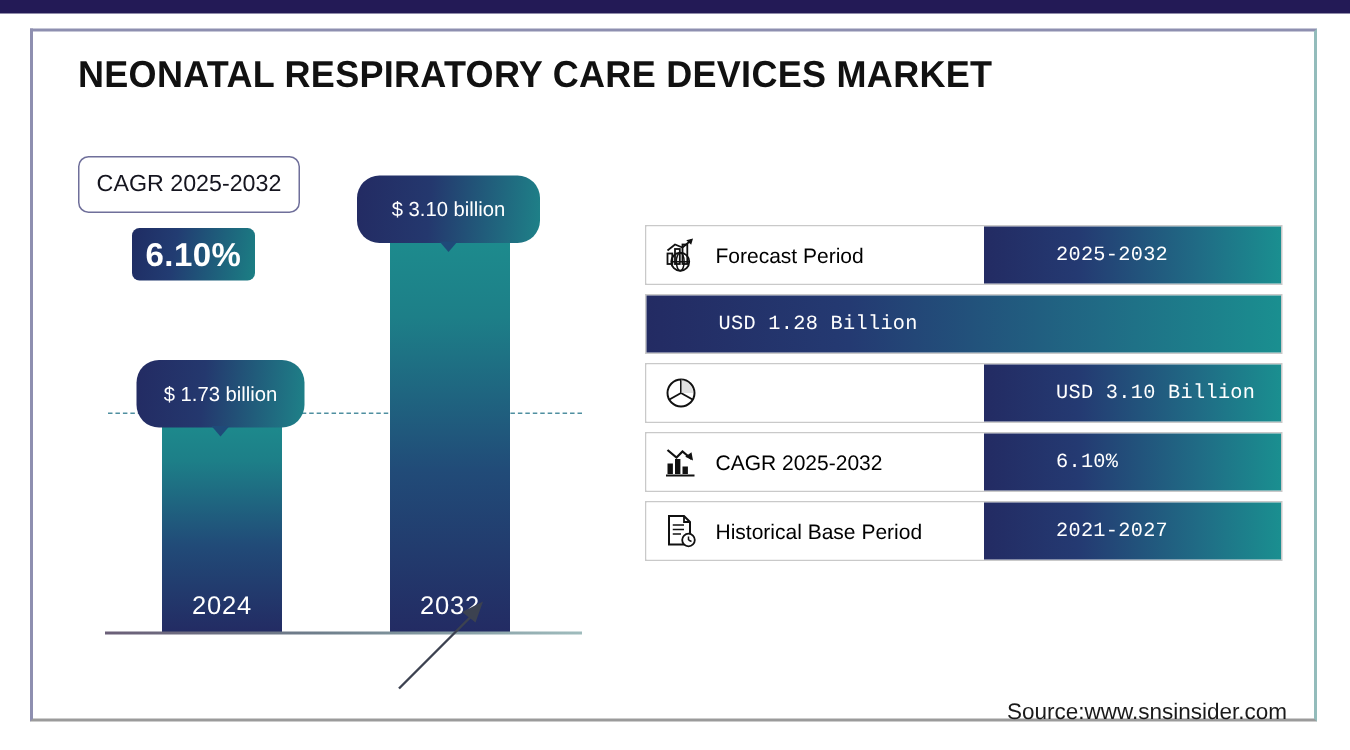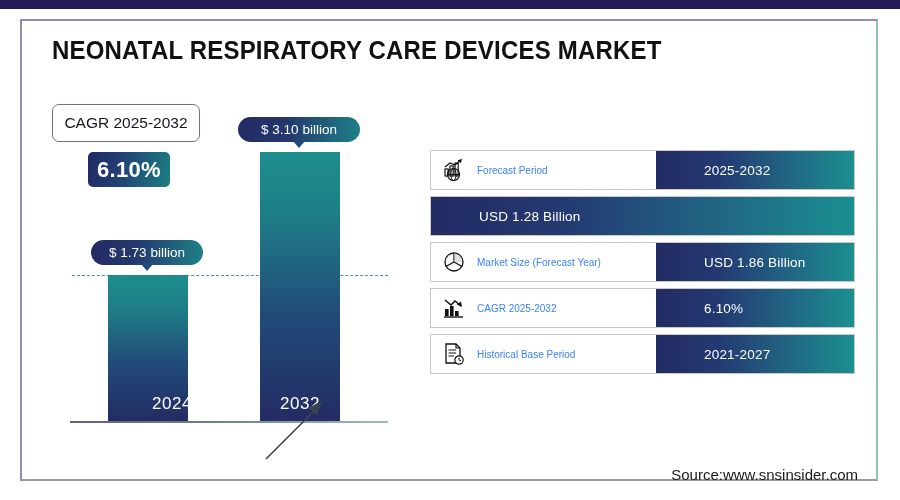--- a/index.html
+++ b/index.html
@@ -103,38 +103,38 @@
   .bar-2032 { left: 190px; width: 80px; height: 270px; }
   .bar-label {
     position: absolute;
     bottom: 14px;
     width: 80px;
     text-align: center;
     color: #ffffff;
     font-size: 17px;
     letter-spacing: 0.5px;
   }
-  .bar-label-2024 { left: 38px; padding-left: 24px; }
+  .bar-label-2024 { left: 38px; }
   .bar-label-2032 { left: 190px; }
   .axis-line {
     position: absolute;
     left: 0px; bottom: 5px;
     width: 318px; height: 2px;
     background: linear-gradient(90deg, #6b5f78 0%, #6f7f8c 45%, #9fbcbd 100%);
   }
   .dashed-line {
     position: absolute;
     left: 2px; top: 165px;
     width: 316px; height: 0;
     border-top: 1.4px dashed #4f8fa0;
   }
   
   .pill {
     position: absolute;
-    height: 25px;
+    height: 45px;
     border-radius: 15px;
     background: linear-gradient(95deg, #232b63 0%, #24386e 40%, #1e8188 100%);
     color: #ffffff;
     font-size: 13.5px;
     display: flex;
     align-items: center;
     justify-content: center;
     padding: 0 15px;
     box-sizing: border-box;
     white-space: nowrap;
@@ -184,36 +184,37 @@
   }
   .row-icon {
     width: 30px;
     height: 30px;
     flex: 0 0 30px;
     display: flex;
     align-items: center;
     justify-content: center;
   }
   .row-label {
-    font-size: 10px;
-    color: #3b82f6;
+    font-size: 14px;
+    color: #000000;
     margin-left: 8px;
     white-space: nowrap;
   }
   .row-right {
     flex: 1;
     background: linear-gradient(90deg, #232b63 0%, #243a72 32%, #206b85 72%, #1a8f90 100%);
     display: flex;
     align-items: center;
     padding-left: 48px;
     box-sizing: border-box;
     color: #ffffff;
     font-size: 13.5px;
     letter-spacing: 0.2px;
     white-space: nowrap;
+    font-family: Liberation Mono, monospace;
   }
   
   .source {
     position: absolute;
     right: 42px; bottom: 17px;
     font-size: 15px;
     color: #1a1a1a;
   }
 </style>
 </head>
@@ -283,23 +284,22 @@
       <div class="row-left">
         <span class="row-icon">
           <svg width="26" height="26" viewBox="0 0 26 26">
             <circle cx="13" cy="13" r="9" fill="none" stroke="#111" stroke-width="1.3"></circle>
             <line x1="13" y1="13" x2="13" y2="4" stroke="#111" stroke-width="1.3"></line>
             <line x1="13" y1="13" x2="21" y2="17.5" stroke="#111" stroke-width="1.3"></line>
             <line x1="13" y1="13" x2="5" y2="17.5" stroke="#111" stroke-width="1.3"></line>
             <path d="M13 13 L13 4 A9 9 0 0 1 21 13 Z" fill="#c9c9c9" opacity="0.55"></path>
           </svg>
         </span>
-        <span class="row-label">Market Size (Forecast Year)</span>
       </div>
-      <div class="row-right">USD 1.86 Billion</div>
+      <div class="row-right">USD 3.10 Billion</div>
     </div>
 
     <div class="row">
       <div class="row-left">
         <span class="row-icon">
           <svg width="26" height="26" viewBox="0 0 26 26">
             <rect x="4" y="14" width="3.6" height="7" fill="#111"></rect>
             <rect x="9" y="11" width="3.6" height="10" fill="#111"></rect>
             <rect x="14" y="16" width="3.6" height="5" fill="#111"></rect>
             <polyline points="4,5 10,10 14,6 20,11" fill="none" stroke="#111" stroke-width="1.5"></polyline>

